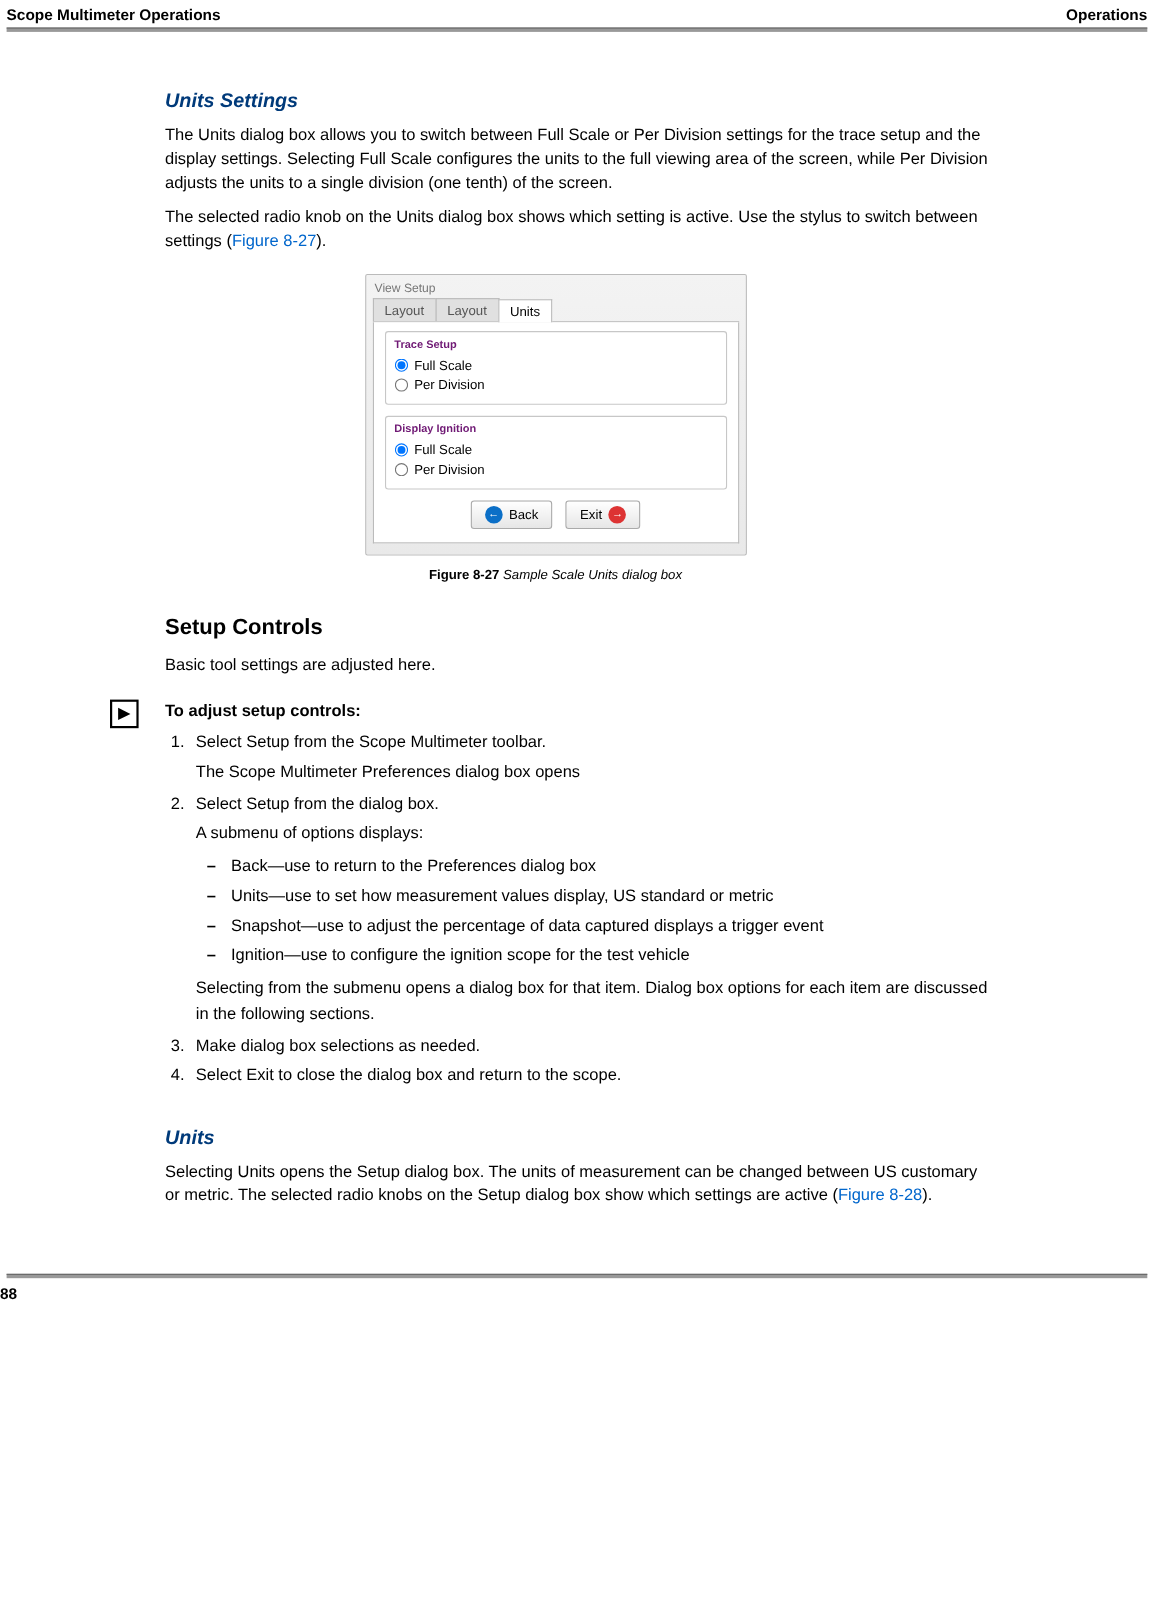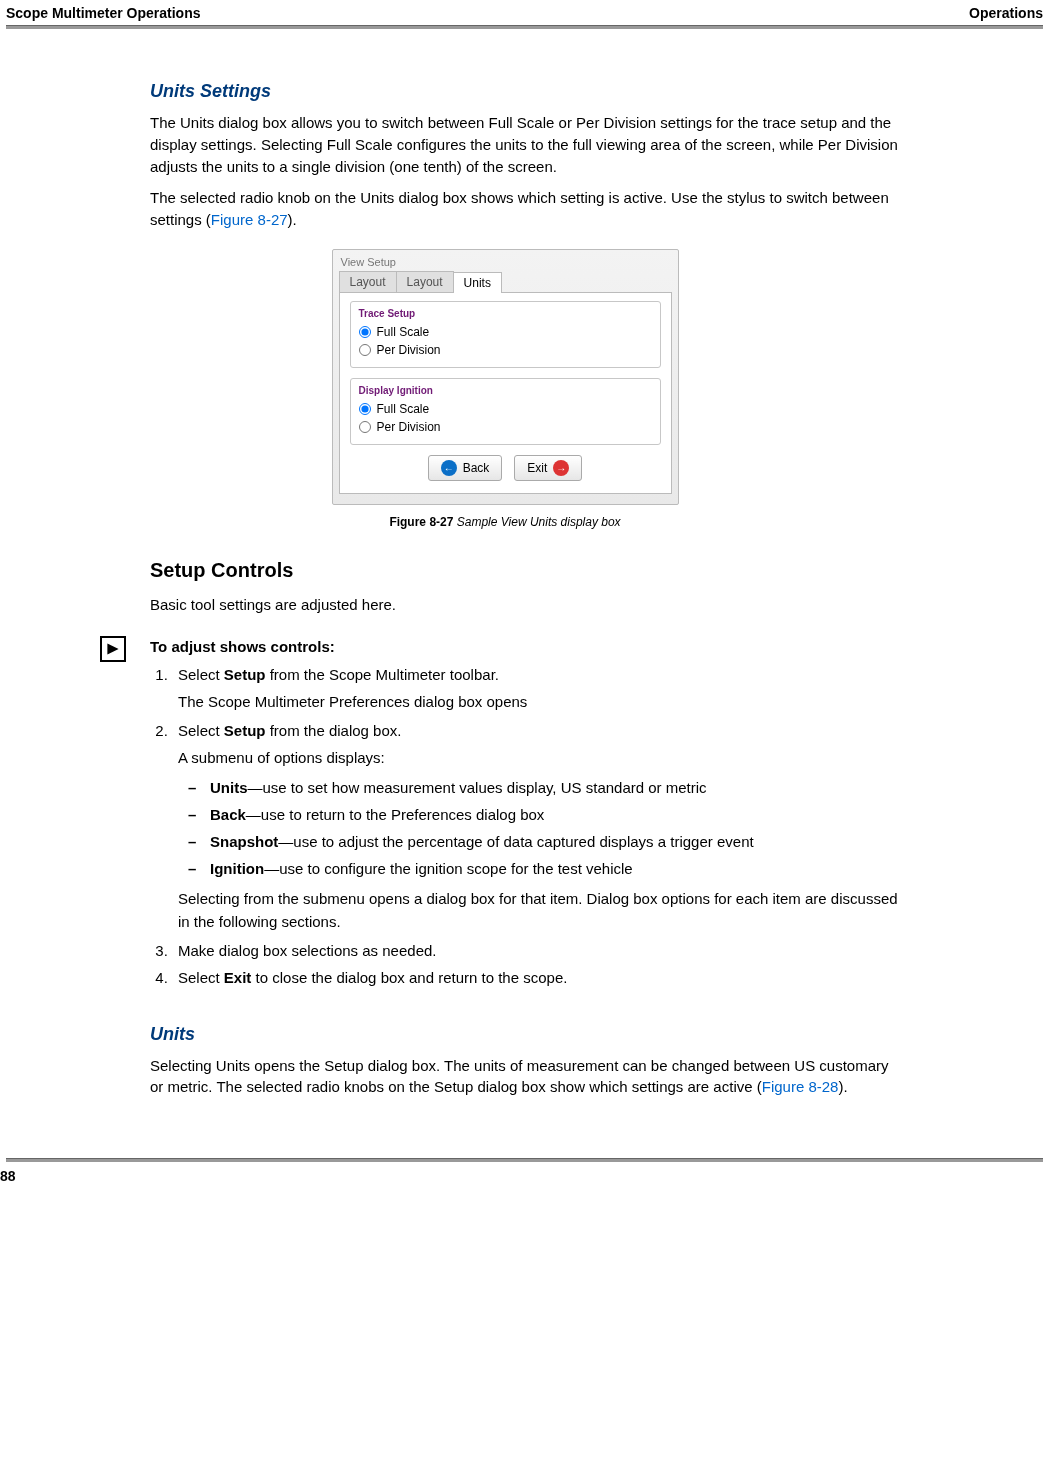--- a/index.html
+++ b/index.html
@@ -128,21 +128,21 @@
   .subline { margin: 4px 0 6px 0px; }
   ul.dash {
     list-style:none; margin: 4px 0 6px 10px; padding:0;
   }
   ul.dash li {
     position:relative; padding-left:22px; margin:4px 0;
   }
   ul.dash li::before {
     content:"–"; font-weight:bold; position:absolute; left:0;
   }
-  .b { font-weight:bold; }
+  .b { font-weight:normal; }
   .footer-rule {
     height:4px; background:#999; border-top:1px solid #666;
     margin: 30px 6px 0 6px;
   }
   .page-num { text-align:left; font-weight:bold; font-size:14px; margin-top:6px;}
 </style>
 </head>
 <body>
 
 <div class="top-header">
@@ -196,45 +196,45 @@
             <span>Back</span>
           </div>
           <div class="dlg-btn">
             <span>Exit</span>
             <span class="circ red">→</span>
           </div>
         </div>
       </div>
     </div>
     <div class="figcap">
-      <span class="bold">Figure 8-27</span><span class="ital"> Sample View Units display box</span>
+      <span class="bold">Figure 8-27</span><span class="ital"> Sample Scale Units dialog box</span>
     </div>
   </div>
 
   <h2 class="section-bold">Setup Controls</h2>
   <p class="para">Basic tool settings are adjusted here.</p>
 
   <div class="proc-block">
     <div class="proc-icon">
       <svg viewBox="0 0 10 10">
           <polygon points="1,1 9,5 1,9" fill="#000"></polygon>
         </svg>
     </div>
-    <div class="proc-title">To adjust shows controls:</div>
+    <div class="proc-title">To adjust setup controls:</div>
     <ol class="proc">
       <li>
         <span>Select </span><span class="b">Setup</span><span> from the Scope Multimeter toolbar.</span>
         <div class="subline">The Scope Multimeter Preferences dialog box opens</div>
       </li>
       <li>
         <span>Select </span><span class="b">Setup</span><span> from the dialog box.</span>
         <div class="subline">A submenu of options displays:</div>
         <ul class="dash">
+          <li><span class="b">Back</span><span>—use to return to the Preferences dialog box</span></li>
           <li><span class="b">Units</span><span>—use to set how measurement values display, US standard or metric</span></li>
-          <li><span class="b">Back</span><span>—use to return to the Preferences dialog box</span></li>
           <li><span class="b">Snapshot</span><span>—use to adjust the percentage of data captured displays a trigger event</span></li>
           <li><span class="b">Ignition</span><span>—use to configure the ignition scope for the test vehicle</span></li>
         </ul>
         <div class="subline">Selecting from the submenu opens a dialog box for that item. Dialog box options for each item are discussed in the following sections.</div>
       </li>
       <li>Make dialog box selections as needed.</li>
       <li>
         <span>Select </span><span class="b">Exit</span><span> to close the dialog box and return to the scope.</span>
       </li>
     </ol>

